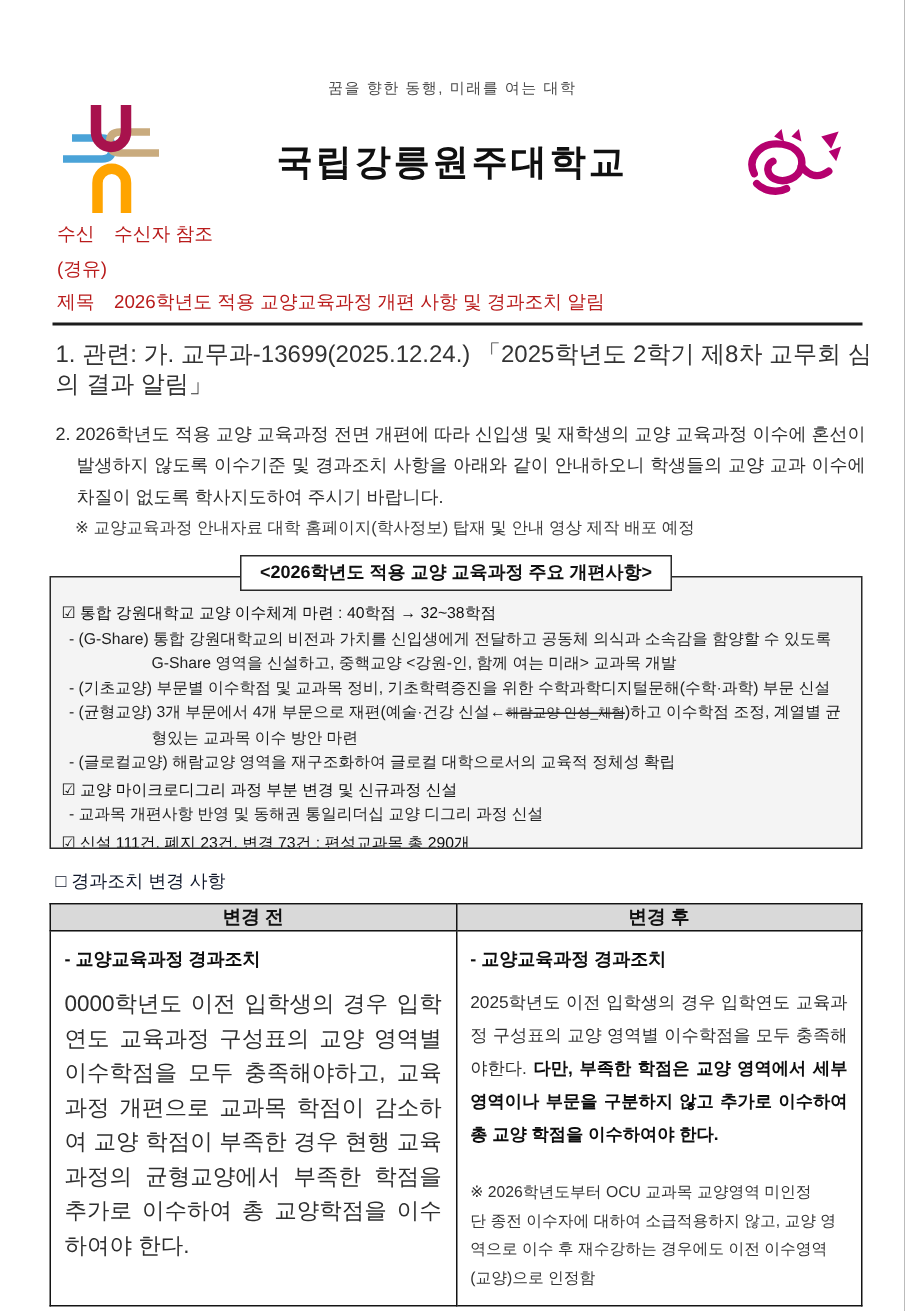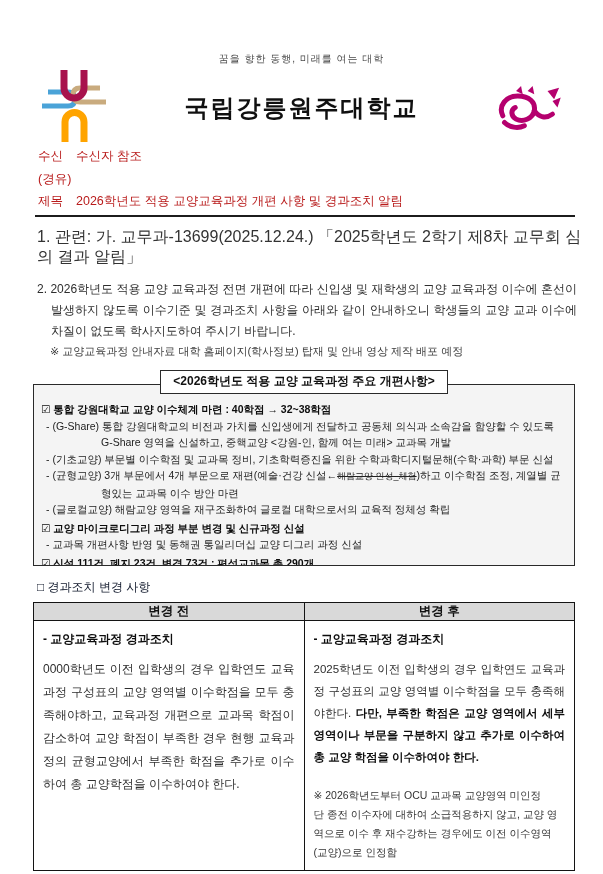--- a/index.html
+++ b/index.html
@@ -46,41 +46,41 @@
     font-size:12px; font-weight:bold; color:#111;
     padding:2px 12px 3px;
   }
   .box {
     position:relative; z-index:1; margin-top:-10px;
     border:1.5px solid #2a2a2a; background:#f4f4f4;
     height:182px; overflow:hidden;
     padding:14px 7px 6px 7px;
     font-size:10.5px; line-height:16.5px; color:#222;
   }
-  .bl-bold { font-weight:bold; color:#0d0d0d; margin-top:2px; }
+  .bl-bold { font-weight:normal; color:#0d0d0d; margin-top:2px; }
   .bl-bullet { padding-left:60px; text-indent:-55px; }
   .strike { text-decoration:line-through; font-size:9px; }
   
   .section-heading { position:absolute; left:37px; top:579px; font-size:12px; color:#0f172a; }
   
   .cmp-table {
     position:absolute; left:33px; top:602px; width:542px;
     border-collapse:collapse; table-layout:fixed;
   }
   .cmp-table th {
     border:1.5px solid #141414; background:#d9d9d9;
     font-size:12.5px; font-weight:bold; color:#111;
     height:18px; text-align:center;
   }
   .cmp-table td {
     border:1.5px solid #141414; vertical-align:top;
     padding:8px 9px; height:222px;
   }
   .cell-title { font-size:12px; font-weight:bold; color:#0d0d0d; margin:2px 0 10px; }
-  .cell-body { font-size:12px; line-height:23px; text-align:justify; color:#2e2e2e; }
+  .cell-body { font-size:15px; line-height:23px; text-align:justify; color:#2e2e2e; }
   .cell-body-r { font-size:11.5px; line-height:22px; text-align:justify; color:#2e2e2e; }
   .cell-bold { font-weight:bold; color:#0d0d0d; }
   .cell-note { margin-top:18px; font-size:10.5px; line-height:19px; color:#333; }
   .cell-note2 { font-size:10.5px; line-height:19px; color:#333; }
 </style>
 </head>
 <body>
 
 <div class="page">
 

